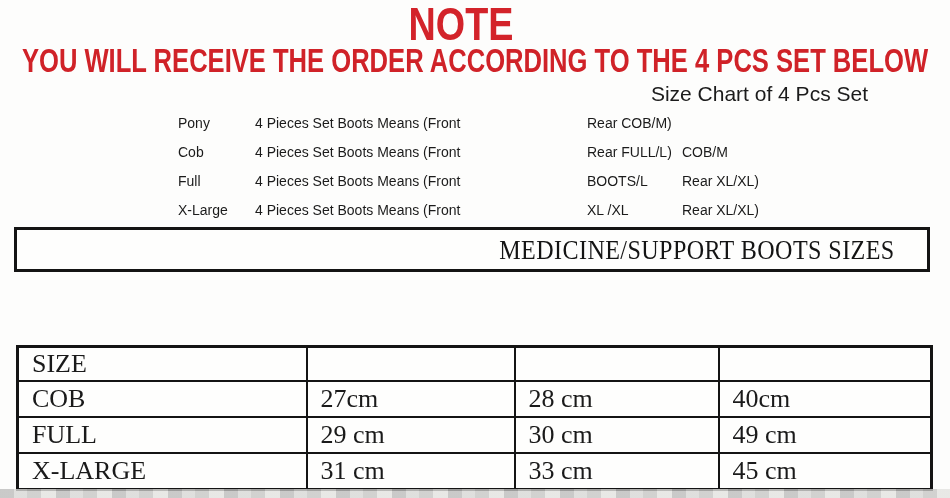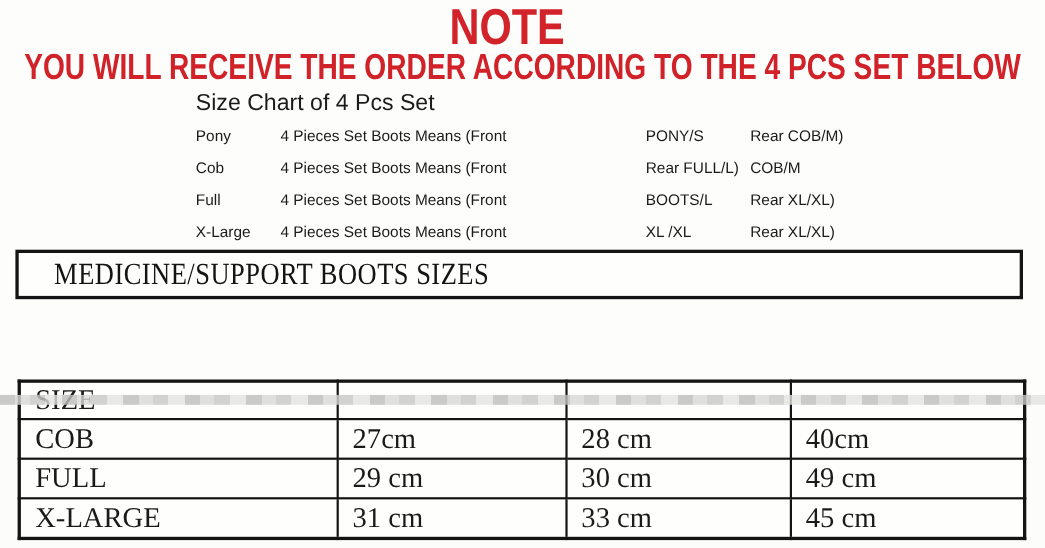--- a/index.html
+++ b/index.html
@@ -1,37 +1,37 @@
 <!DOCTYPE html>
 <html><head>
 <meta charset="utf-8">
 <style>
   html,body{margin:0;padding:0;}
   body{width:950px;height:498px;overflow:hidden;background:#fcfcfa;
        font-family:"Liberation Sans",sans-serif;position:relative;}
-  .page{position:absolute;inset:0;width:950px;height:368px;background:#fdfdfc;}
+  .page{position:absolute;inset:0;width:950px;height:498px;background:#fdfdfc;}
 
   
   .note-title{position:absolute;top:-3px;left:calc(50% - 14px);white-space:nowrap;
       font-weight:bold;font-size:46px;color:#d3232a;
       transform:translateX(-50%) scaleX(0.82);}
   .note-subtitle{position:absolute;top:42px;left:50%;white-space:nowrap;
       font-weight:bold;font-size:33px;color:#d02228;
       transform:translateX(-50%) scaleX(0.775);}
 
   
   .size-chart{position:absolute;top:79px;left:178px;width:690px;color:#1b1b1b;}
-  .size-chart-heading{font-size:21px;line-height:30px;text-align:left;}
+  .size-chart-heading{font-size:21px;line-height:30px;text-align:right;}
   .sc-row{display:grid;grid-template-columns:77px 332px 95px auto;
       font-size:14px;line-height:29px;white-space:nowrap;}
 
   
   .banner{position:absolute;top:227px;left:14px;width:916px;height:45px;
       border:3px solid #141414;box-sizing:border-box;background:#fefefd;
-      display:flex;align-items:center;justify-content:flex-start;}
+      display:flex;align-items:center;justify-content:flex-end;}
   .banner-text{font-family:"Liberation Serif",serif;font-size:28px;color:#141414;
       white-space:nowrap;transform:scaleX(0.86);letter-spacing:0.5px;}
 
   
   table.boots{position:absolute;top:345px;left:16px;width:914px;height:143px;
       border-collapse:collapse;table-layout:fixed;background:#fefefd;}
   table.boots,table.boots td{border:2px solid #141414;}
   table.boots{border-width:3px;}
   table.boots td{font-family:"Liberation Serif",serif;font-size:26px;color:#1a1a1a;
       padding:0 0 0 13px;vertical-align:middle;white-space:nowrap;margin-top:40px;}
@@ -50,21 +50,20 @@
 
   <div class="note-title">NOTE</div>
   <div class="note-subtitle">YOU WILL RECEIVE THE ORDER ACCORDING TO THE 4 PCS SET BELOW</div>
 
   <div class="size-chart">
     <div class="size-chart-heading">Size Chart of 4 Pcs Set</div>
 
     <div class="sc-row">
       <span>Pony</span>
       <span>4 Pieces Set Boots Means (Front</span>
-      <span>PONY/S</span>
       <span>Rear COB/M)</span>
     </div>
     <div class="sc-row">
       <span>Cob</span>
       <span>4 Pieces Set Boots Means (Front</span>
       <span>Rear FULL/L)</span>
       <span>COB/M</span>
     </div>
     <div class="sc-row">
       <span>Full</span>

